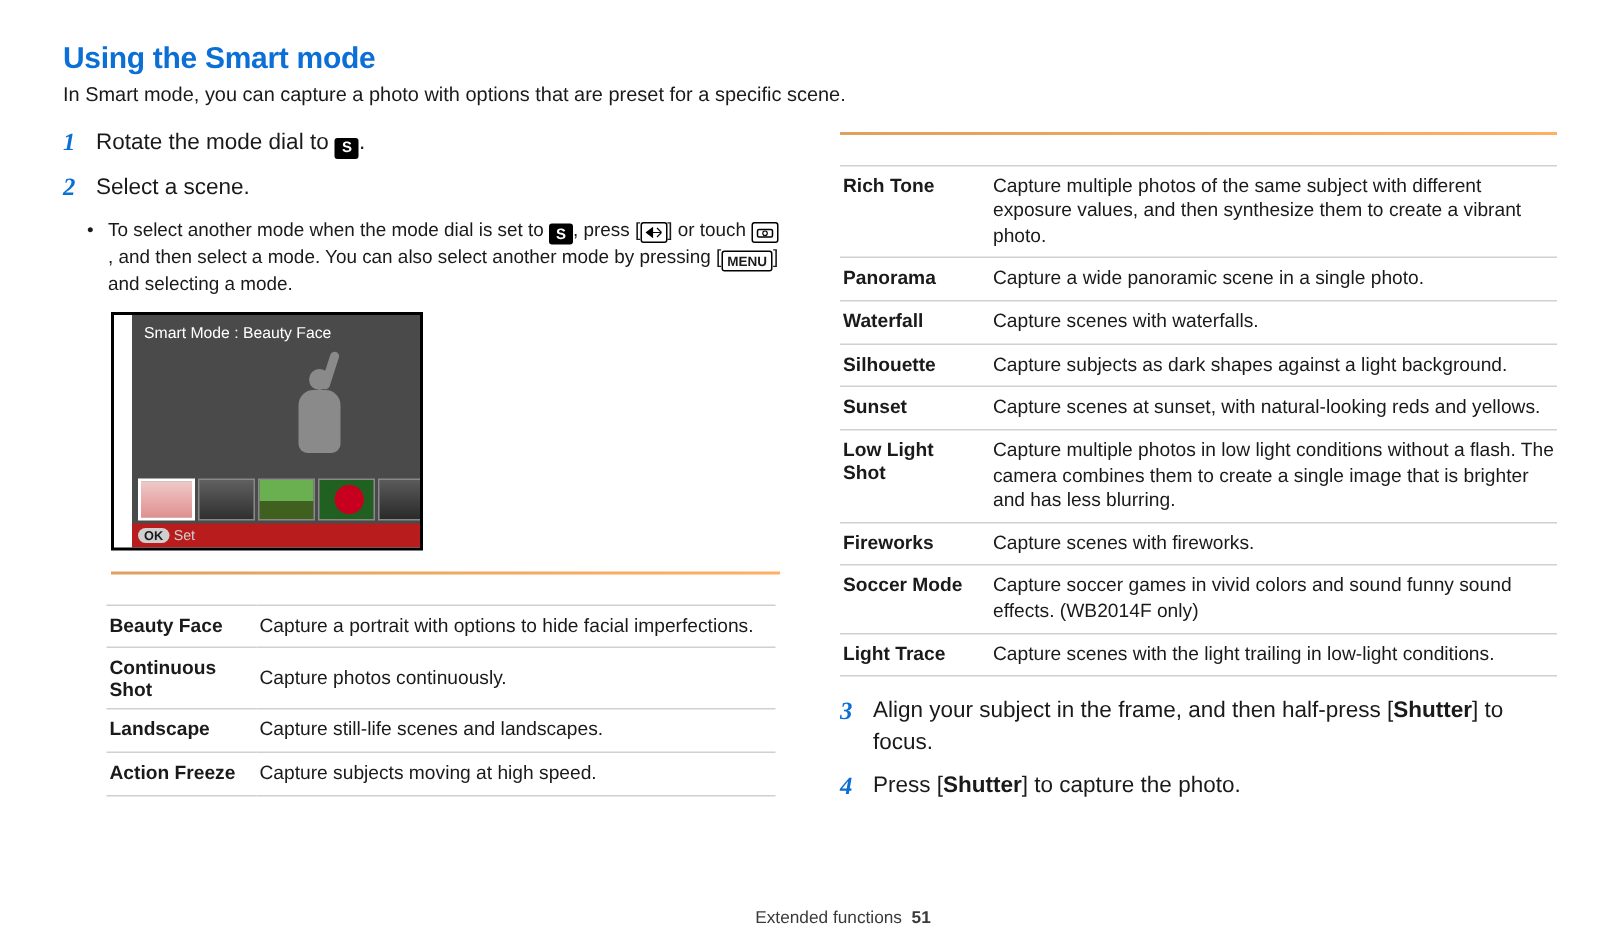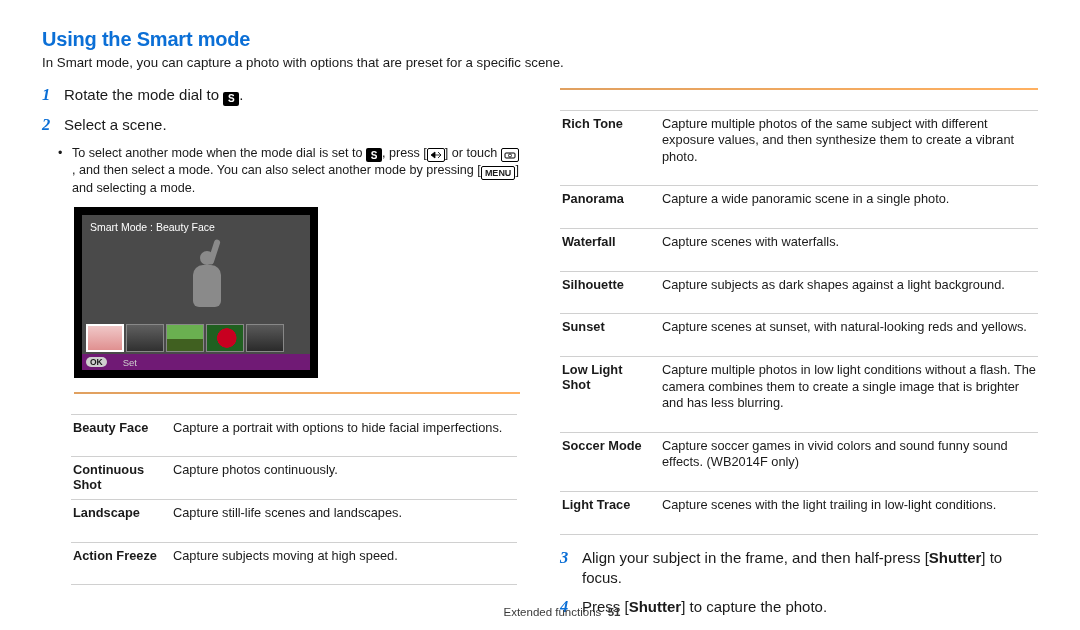--- a/index.html
+++ b/index.html
@@ -85,23 +85,24 @@
     border: 1px solid #000;
     border-radius: 2px;
     padding: 0 3px;
     height: 14px;
     align-items: center;
     font-size: 9px;
     font-weight: 700;
     vertical-align: -2px;
   }
   .screenshot-wrap {
-    border: 8px solid #000000;
-    width: 244px;
+    border: 2px solid #000000;
+    width: 208px;
     margin: 2px 0 14px 32px;
+    padding-left: 12px;
   }
   .screenshot {
     background: #4a4a4a;
     height: 155px;
     position: relative;
     overflow: hidden;
   }
   .scr-title {
     position: absolute;
     top: 6px; left: 8px;
@@ -151,27 +152,27 @@
   .thumb.sel { border: 2px solid #fff; }
   .thumb.t1 { background: linear-gradient(#f0c8c8,#e09090); }
   .thumb.t2 { background: linear-gradient(#606060,#303030); }
   .thumb.t3 { background: linear-gradient(#6ab050 55%,#406020 55%); }
   .thumb.t4 { background: radial-gradient(circle at 55% 50%, #c80020 40%, #206020 42%); }
   .thumb.t5 { background: linear-gradient(#5a5a5a,#2a2a2a); }
   .scr-bar {
     position: absolute;
     bottom: 0; left: 0; right: 0;
     height: 16px;
-    background: #701a75;
+    background: #b91c1c;
     color: #cfcfcf;
     font-size: 9.5px;
     display: flex;
     align-items: center;
     padding-left: 4px;
-    gap: 16px;
+    gap: 3px;
   }
   .ok-pill {
     background: #cfcfcf;
     color: #1a1a1a;
     border-radius: 6px;
     padding: 0 4px;
     font-size: 8.5px;
     font-weight: 700;
   }
   .sep {
@@ -186,21 +187,21 @@
   .col-left table.modes { width: calc(100% - 32px); margin-left: 29px; }
   table.modes tr { border-bottom: 1px solid #d0d0d0; }
   table.modes th.opt, table.modes td.opt {
     width: 100px;
     text-align: left;
     font-weight: 700;
     padding: 5px 6px 5px 2px;
     vertical-align: top;
     white-space: normal;
   }
-  table.modes td.desc { padding: 5px 0 20px 2px; line-height: 1.3; }
+  table.modes td.desc { padding: 5px 0 6px 2px; line-height: 1.3; }
   thead.hdr td {
     background: #fff;
     height: 14px;
     color: #fff;
     font-size: 11px;
     font-weight: 600;
     padding: 1px 2px;
   }
   .brbar {
     height: 2px;
@@ -340,20 +341,24 @@
           </tr>
           <tr>
             <td class="opt">Sunset</td>
             <td class="desc">Capture scenes at sunset, with natural-looking reds and yellows.</td>
           </tr>
           <tr>
             <td class="opt">Low Light Shot</td>
             <td class="desc">Capture multiple photos in low light conditions without a flash. The camera combines them to create a single image that is brighter and has less blurring.</td>
           </tr>
           <tr>
+            <td class="opt">Fireworks</td>
+            <td class="desc">Capture scenes with fireworks.</td>
+          </tr>
+          <tr>
             <td class="opt">Soccer Mode</td>
             <td class="desc">Capture soccer games in vivid colors and sound funny sound effects. (WB2014F only)</td>
           </tr>
           <tr>
             <td class="opt">Light Trace</td>
             <td class="desc">Capture scenes with the light trailing in low-light conditions.</td>
           </tr>
         </tbody>
     </table>
 

